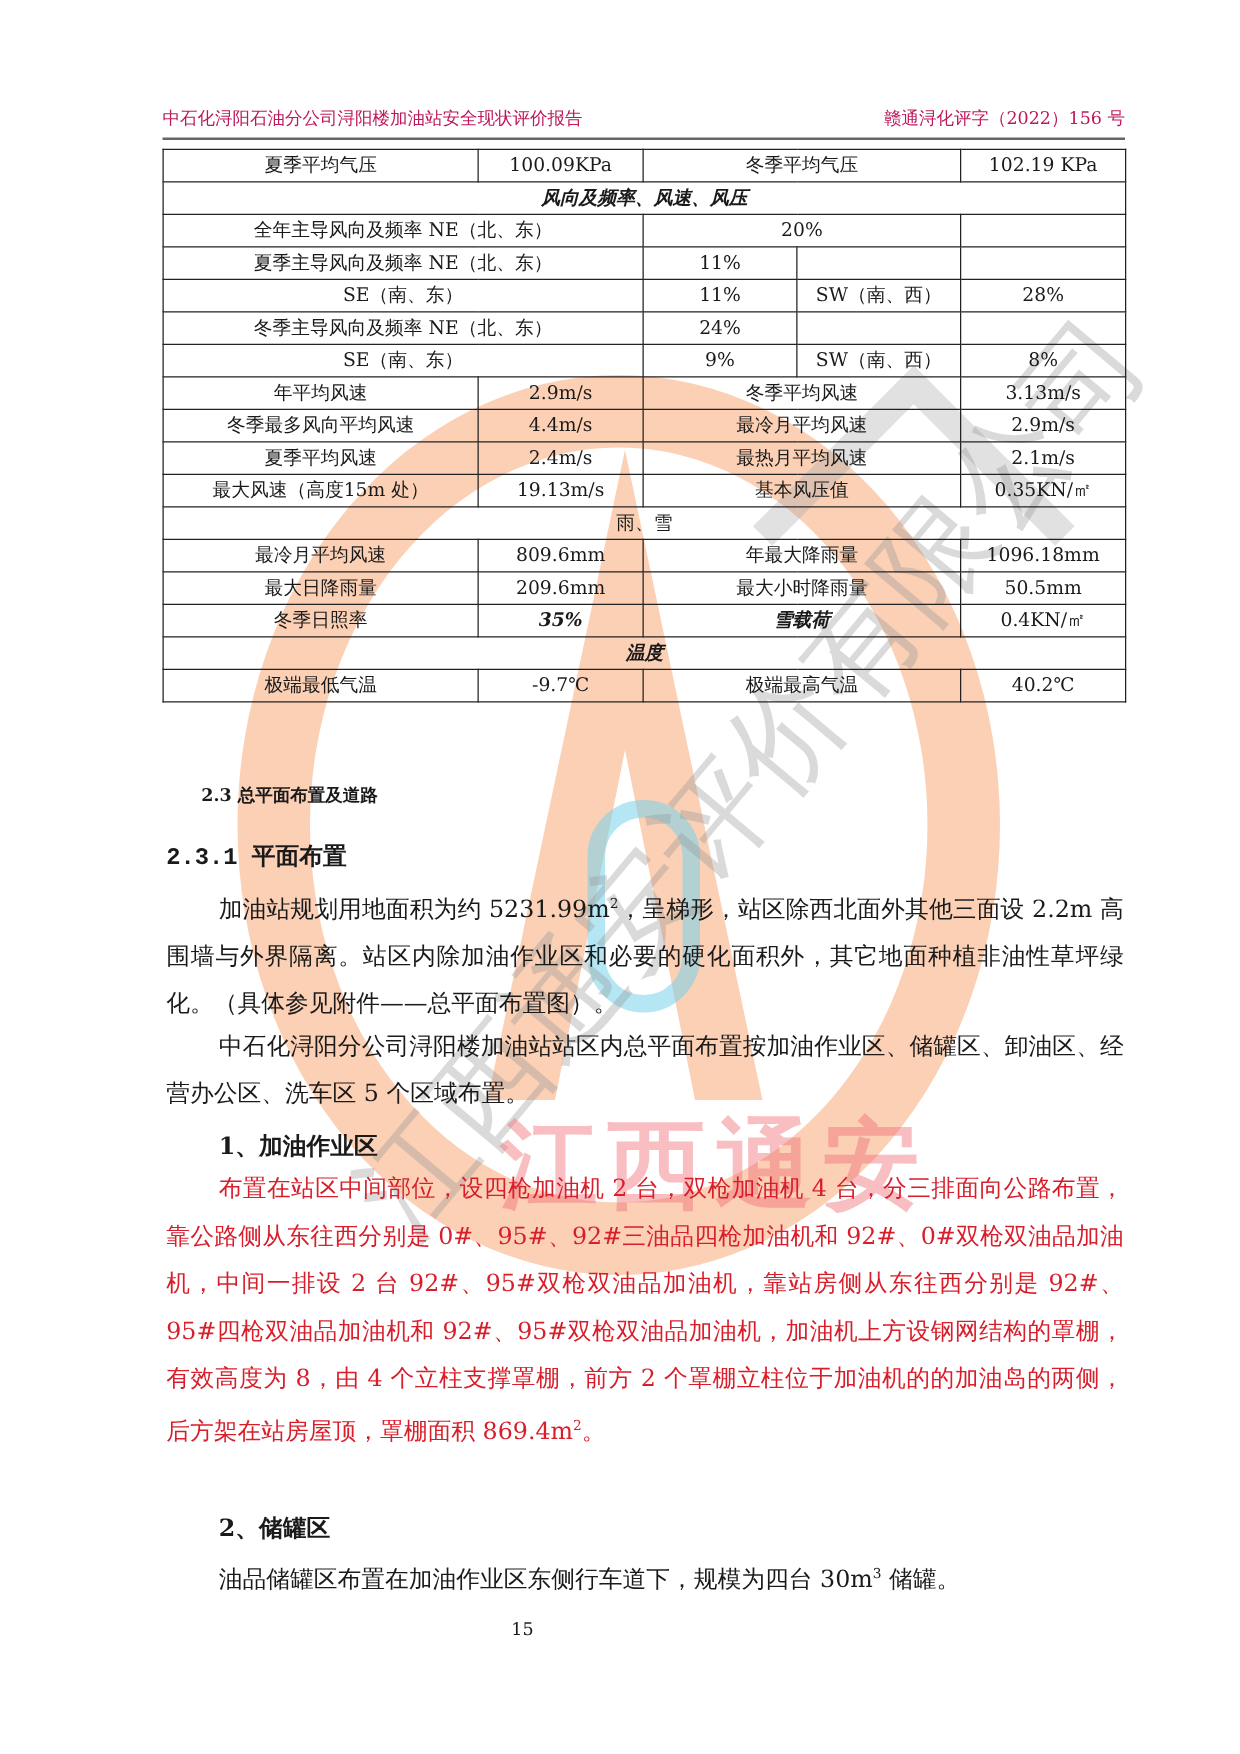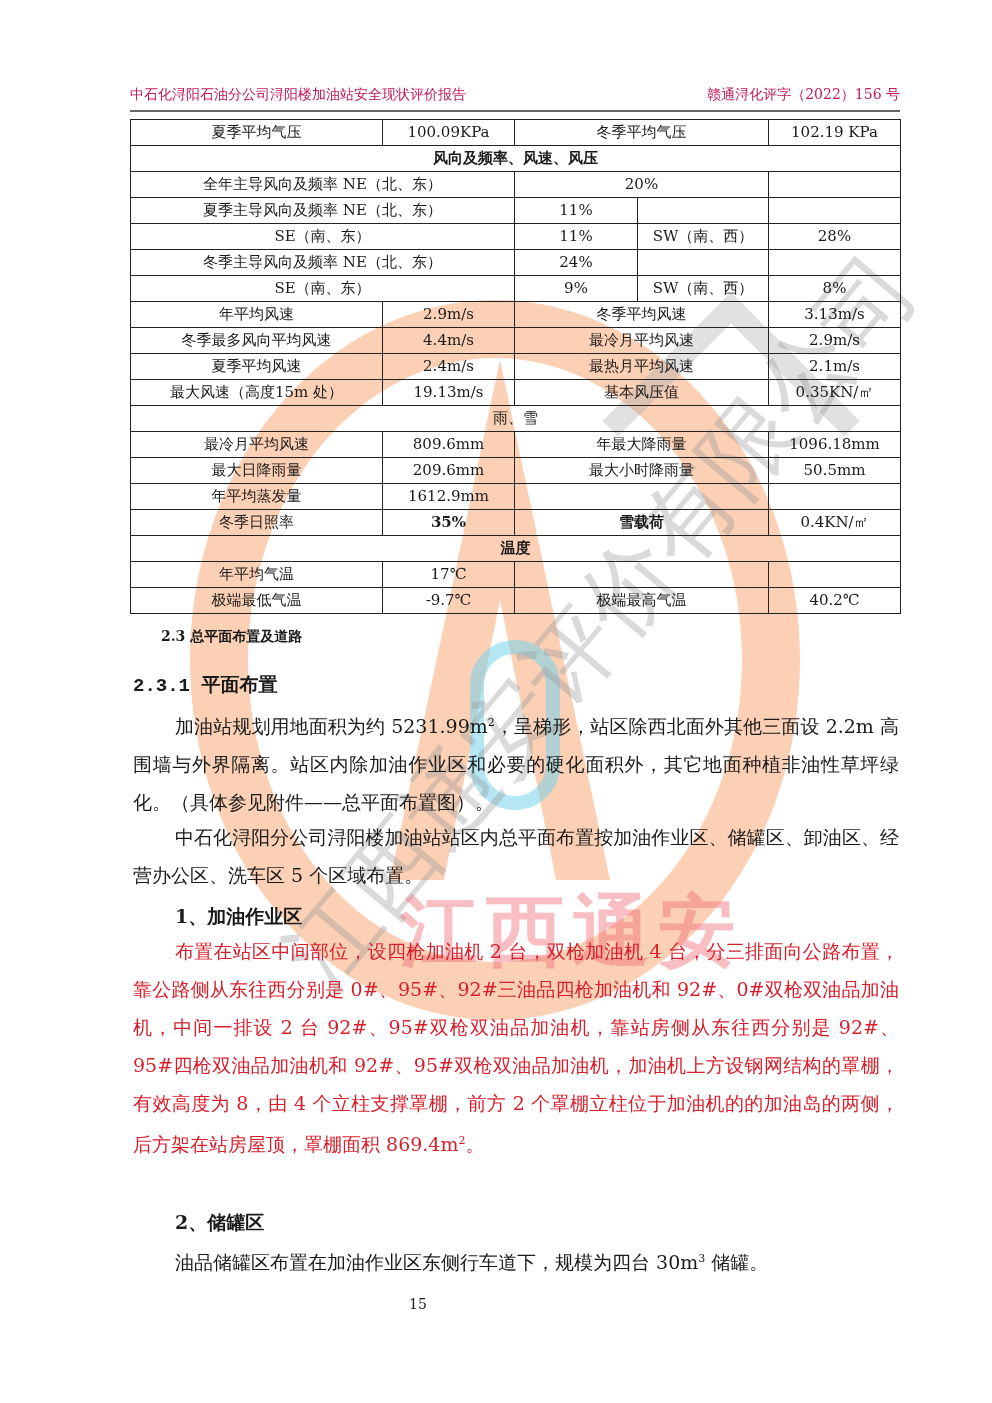--- a/index.html
+++ b/index.html
@@ -34,21 +34,21 @@
   .hdr { position:absolute; left:130px; right:92px; top:86px; height:22px;
          font-size:14px; color:#be185d; display:flex; justify-content:space-between; }
   .hdr .right b { font-weight:normal; }
   .hdr-line { position:absolute; left:130px; right:92px; top:110px; border-top:2px solid #666; }
 
   
   table.wx { position:absolute; left:130px; top:119px; width:770px; border-collapse:collapse;
              font-size:15px; table-layout:fixed; }
   table.wx td { border:1px solid #222; height:25px; text-align:center; padding:0; line-height:25px;
                 white-space:nowrap; overflow:hidden; }
-  table.wx td.b { font-weight:bold; }
+  table.wx td.b { font-weight:bold;font-style:italic; }
 
   
   .h2 { position:absolute; left:133px; top:628px; font-size:14px; font-weight:bold;margin-left:28px; }
   .h3 { position:absolute; left:133px; top:672px; font-size:19px; font-weight:bold;font-family:Liberation Mono, monospace; }
   .p { position:absolute; left:133px; width:766px; font-size:19px; line-height:38px;
        text-indent:42px; text-align:justify; }
   .p.red { color:#d81e2a; }
   .sub { position:absolute; left:175px; font-size:19px; font-weight:bold; }
   .pn { position:absolute; left:0; width:836px; top:1296px; text-align:center; font-size:14px; }
   sup { font-size:11px; }
@@ -154,41 +154,29 @@
         <td colspan="2">年最大降雨量</td>
         <td>1096.18mm</td>
       </tr>
       <tr>
         <td>最大日降雨量</td>
         <td>209.6mm</td>
         <td colspan="2">最大小时降雨量</td>
         <td>50.5mm</td>
       </tr>
       <tr>
-        <td>年平均蒸发量</td>
-        <td>1612.9mm</td>
-        <td colspan="2"></td>
-        <td></td>
-      </tr>
-      <tr>
         <td>冬季日照率</td>
         <td class="b">35%</td>
         <td colspan="2" class="b">雪载荷</td>
         <td>0.4KN/㎡</td>
       </tr>
       <tr>
         <td colspan="5" class="b">温度</td>
       </tr>
       <tr>
-        <td>年平均气温</td>
-        <td>17℃</td>
-        <td colspan="2"></td>
-        <td></td>
-      </tr>
-      <tr>
         <td>极端最低气温</td>
         <td>-9.7℃</td>
         <td colspan="2">极端最高气温</td>
         <td>40.2℃</td>
       </tr>
     </tbody>
       </table>
 
     <div class="h2">2.3 总平面布置及道路</div>
     <div class="h3">2.3.1 平面布置</div>

